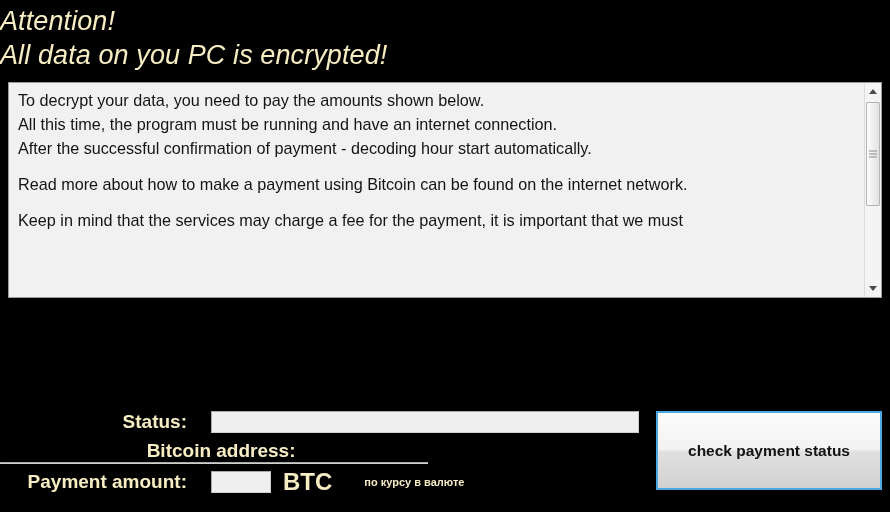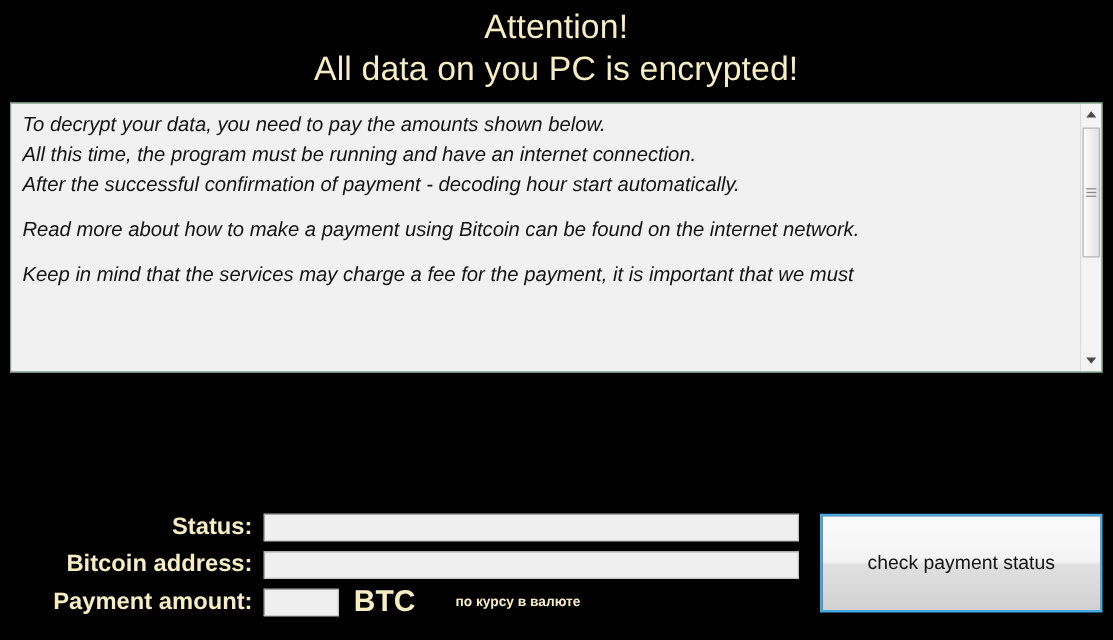--- a/index.html
+++ b/index.html
@@ -17,44 +17,44 @@
     background: #000000;
     overflow: hidden;
   }
 
   
   #heading {
     position: absolute;
     left: 0;
     top: 4px;
     width: 890px;
-    text-align: center;
-    color: #f7edc3;
+    text-align: left;
+    color: #f7edc3;
+    font-style: italic;
   }
   #heading .hl {
     display: block;
     font-size: 27px;
     line-height: 34px;
     font-weight: normal;
     letter-spacing: 0.1px;
     white-space: nowrap;
   }
 
   
   #message-panel {
     position: absolute;
     left: 8px;
     top: 82px;
     width: 874px;
     height: 216px;
-    background: #86efac;
+    background: #a3a3a3;
     border: 1px solid #9b9b9b;
     box-sizing: border-box;
     overflow: hidden;
-    font-style: italic;
   }
   #message-body {
     position: absolute;
     left: 0;
     top: 0;
     width: 856px;
     height: 214px;
     padding: 5px 6px 0 9px;
     box-sizing: border-box;
     background: #f1f1f1;
@@ -155,27 +155,27 @@
     height: 100px;
   }
   .form-row {
     position: absolute;
     left: 0;
     height: 24px;
     display: flex;
     align-items: center;
   }
   #row-status  { top: 6px; }
-  #row-address { top: 36px; }
+  #row-address { top: 36px; flex-direction: column; }
   #row-amount  { top: 66px; }
 
   .field-label {
     width: 211px;
     text-align: right;
-    padding-right: 9px;
+    padding-right: 24px;
     box-sizing: border-box;
     color: #f7edc3;
     font-size: 19px;
     font-weight: bold;
     white-space: nowrap;
   }
   .text-input {
     height: 22px;
     background: #efefef;
     border: 1px solid #a9a9a9;
@@ -218,21 +218,21 @@
     border: 2px solid #4aa8e0;
     box-sizing: border-box;
     background: linear-gradient(to bottom, #fbfbfb 0%, #f3f3f3 48%, #e0e0e0 52%, #d2d2d2 100%);
     display: flex;
     align-items: center;
     justify-content: center;
     cursor: default;
   }
   #check-button-label {
     font-size: 15.5px;
-    font-weight: normal;
+    font-weight: bold;
     color: #121212;
     white-space: nowrap;
   }
 </style>
 </head>
 <body>
 
 <div id="window">
 
   <div id="heading">

